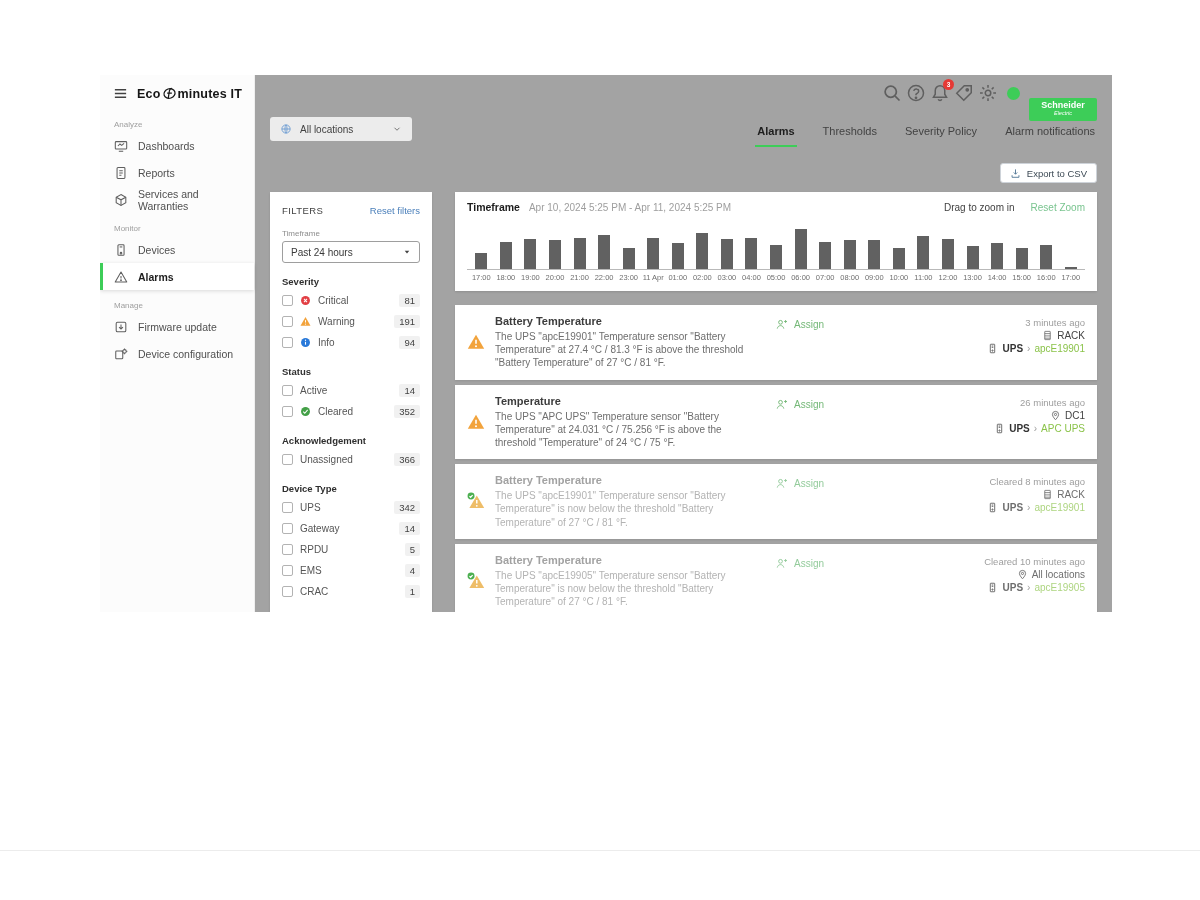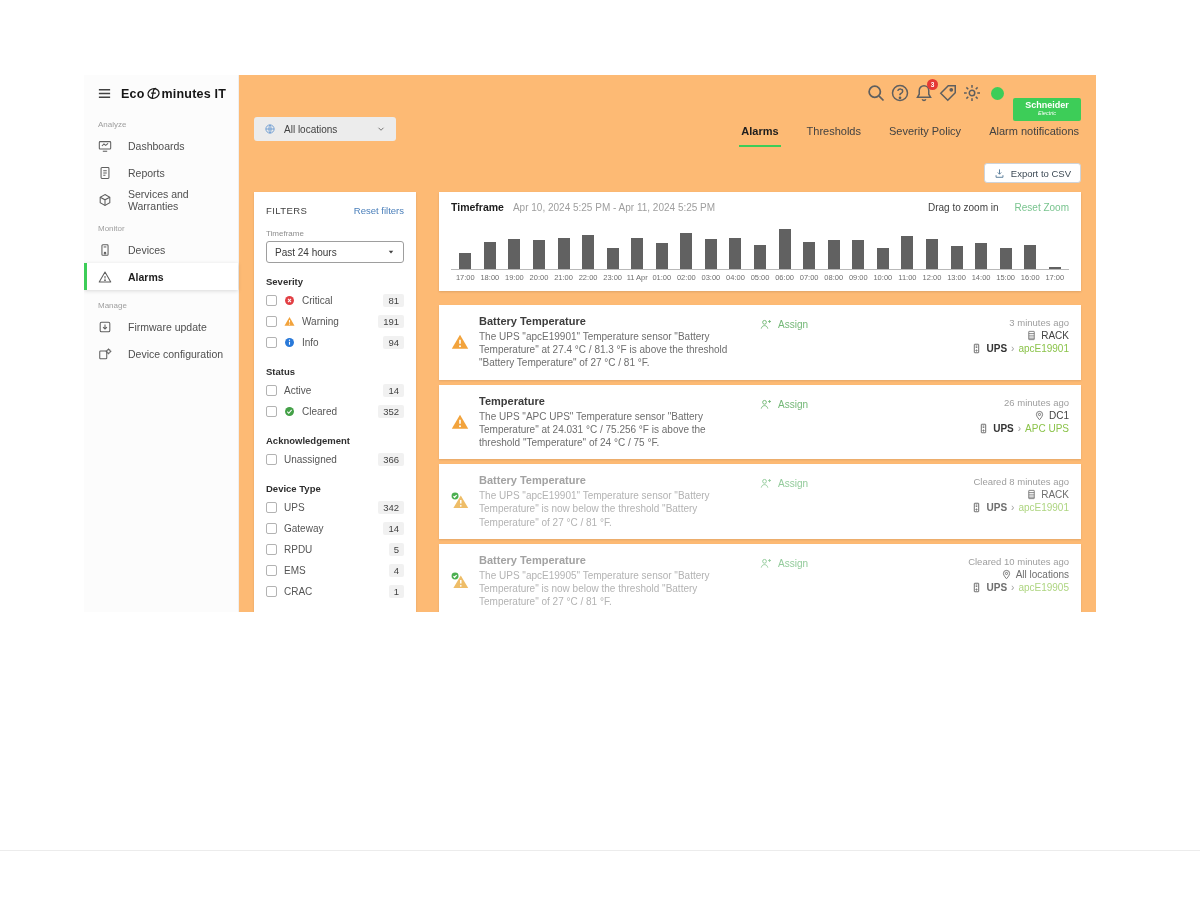--- a/index.html
+++ b/index.html
@@ -1,29 +1,29 @@
 <!DOCTYPE html>
 <html><head>
 <meta charset="utf-8">
 <style>
   * { margin:0; padding:0; box-sizing:border-box; }
   html,body { width:1200px; height:900px; background:#ffffff; font-family:"Liberation Sans",sans-serif; overflow:hidden; position:relative; }
 
   .bottom-rule { position:absolute; left:0; top:850px; width:1200px; border-top:1px solid #ececec; }
 
-  .app { position:absolute; left:84px; top:75px; width:1012px; height:537px; background:#fdba74; display:flex; overflow:hidden; }
+  .app { position:absolute; left:100px; top:75px; width:1012px; height:537px; background:#a3a3a3; display:flex; overflow:hidden; }
 
   
   .sidebar { width:155px; background:#fcfcfc; border-right:1px solid #efefef; flex-shrink:0; }
   .sidebar-header { display:flex; align-items:center; gap:9px; padding:11px 10px 8px 13px; }
   .hamburger { color:#424242; width:15px; height:15px; display:inline-flex; cursor:pointer; }
   .logo { display:flex; align-items:center; font-weight:bold; font-size:12.5px; color:#161616; letter-spacing:.2px; }
   .logo .fglyph { width:15px; height:15px; margin:0 1px; }
   .nav-section-label { font-size:8px; color:#9e9e9e; padding:11px 14px 3px 14px; }
-  .nav-item { display:flex; align-items:center; gap:16px; height:27px; padding:0 14px; font-size:10.5px; color:#4f4f4f; cursor:pointer; position:relative; }
+  .nav-item { display:flex; align-items:center; gap:10px; height:27px; padding:0 14px; font-size:10.5px; color:#4f4f4f; cursor:pointer; position:relative; }
   .nav-item .ic { width:14px; height:14px; color:#5f5f5f; flex-shrink:0; }
   .nav-item.active { background:#ffffff; color:#1d1d1d; font-weight:bold; box-shadow:0 1px 4px rgba(0,0,0,.14); }
   .nav-item.active::before { content:""; position:absolute; left:0; top:0; bottom:0; width:3px; background:#3DCD58; }
 
   
   .main { flex:1; padding:0 15px; display:flex; flex-direction:column; }
   .utility-row { display:flex; justify-content:flex-end; align-items:center; gap:4px; height:34px; padding-top:2px; }
   .util-btn { width:20px; height:20px; display:inline-flex; align-items:center; justify-content:center; color:#5f5f5f; position:relative; cursor:pointer; }
   .badge { position:absolute; top:-4px; right:-4px; min-width:11px; height:11px; background:#e53935; color:#fff; border-radius:6px; font-size:6.5px; display:flex; align-items:center; justify-content:center; padding:0 2px; font-weight:bold; }
   .avatar { width:13px; height:13px; border-radius:50%; background:#3DCD58; margin:0 5px; cursor:pointer; }

